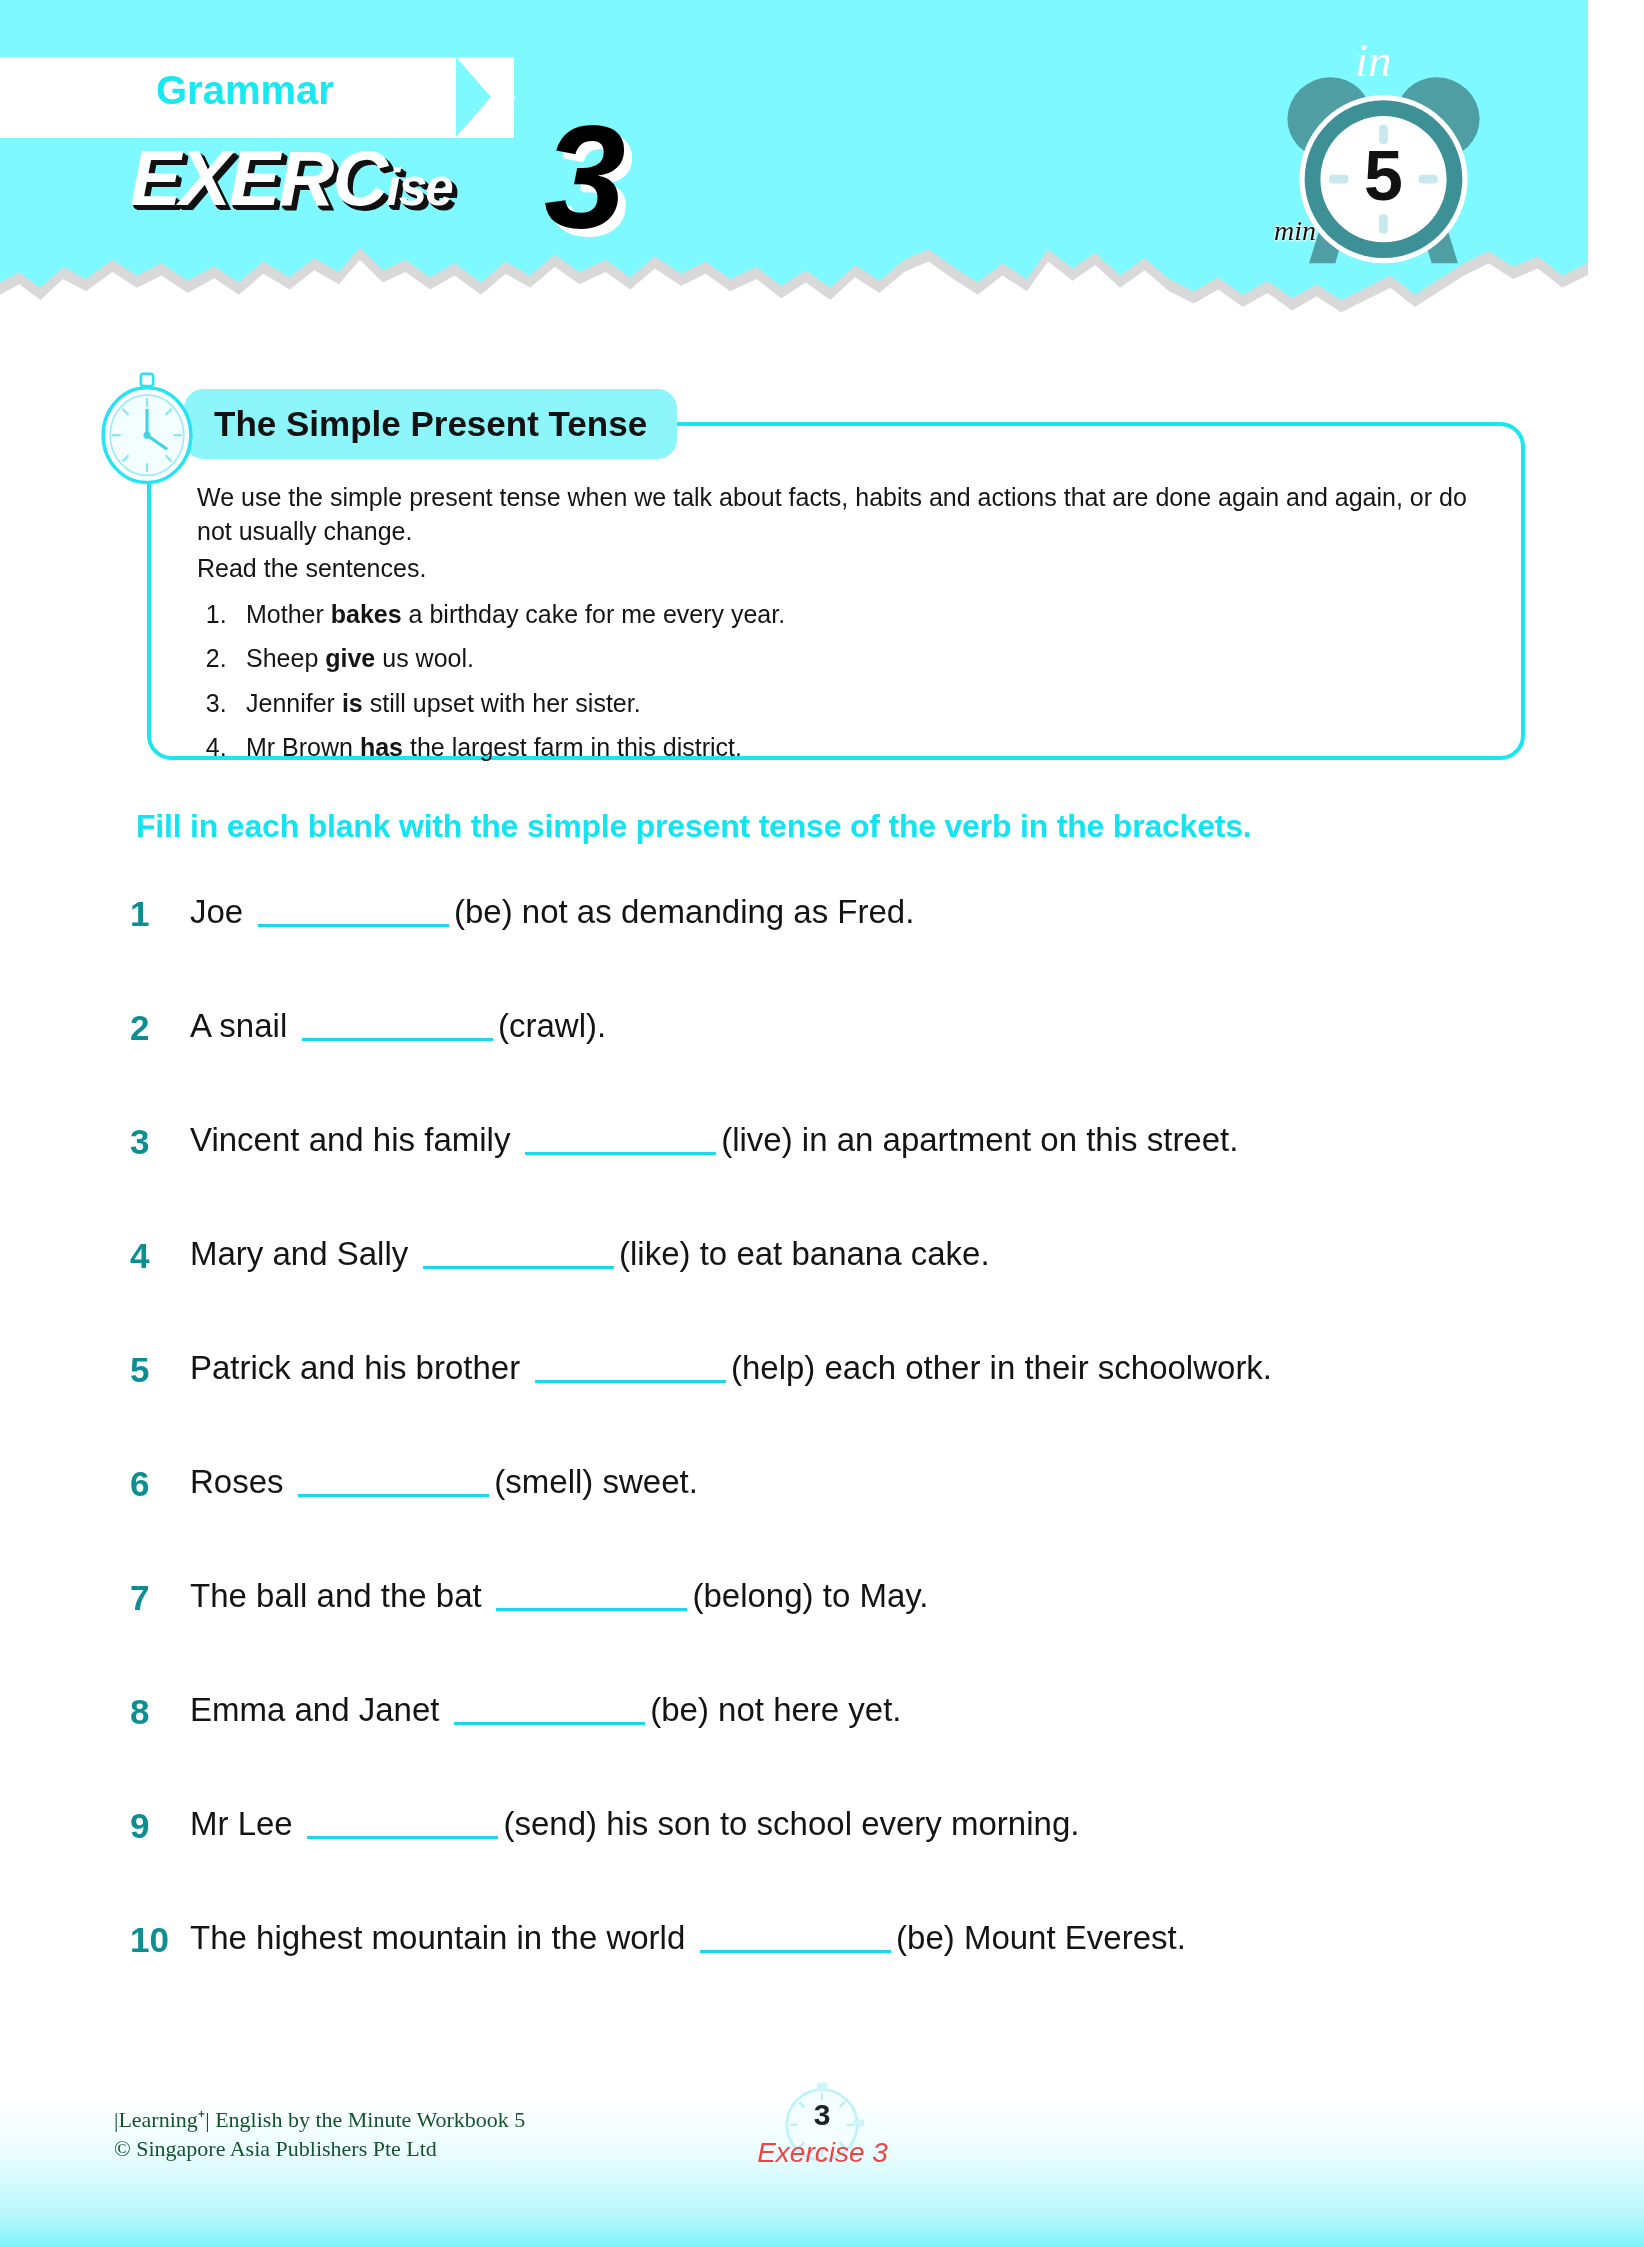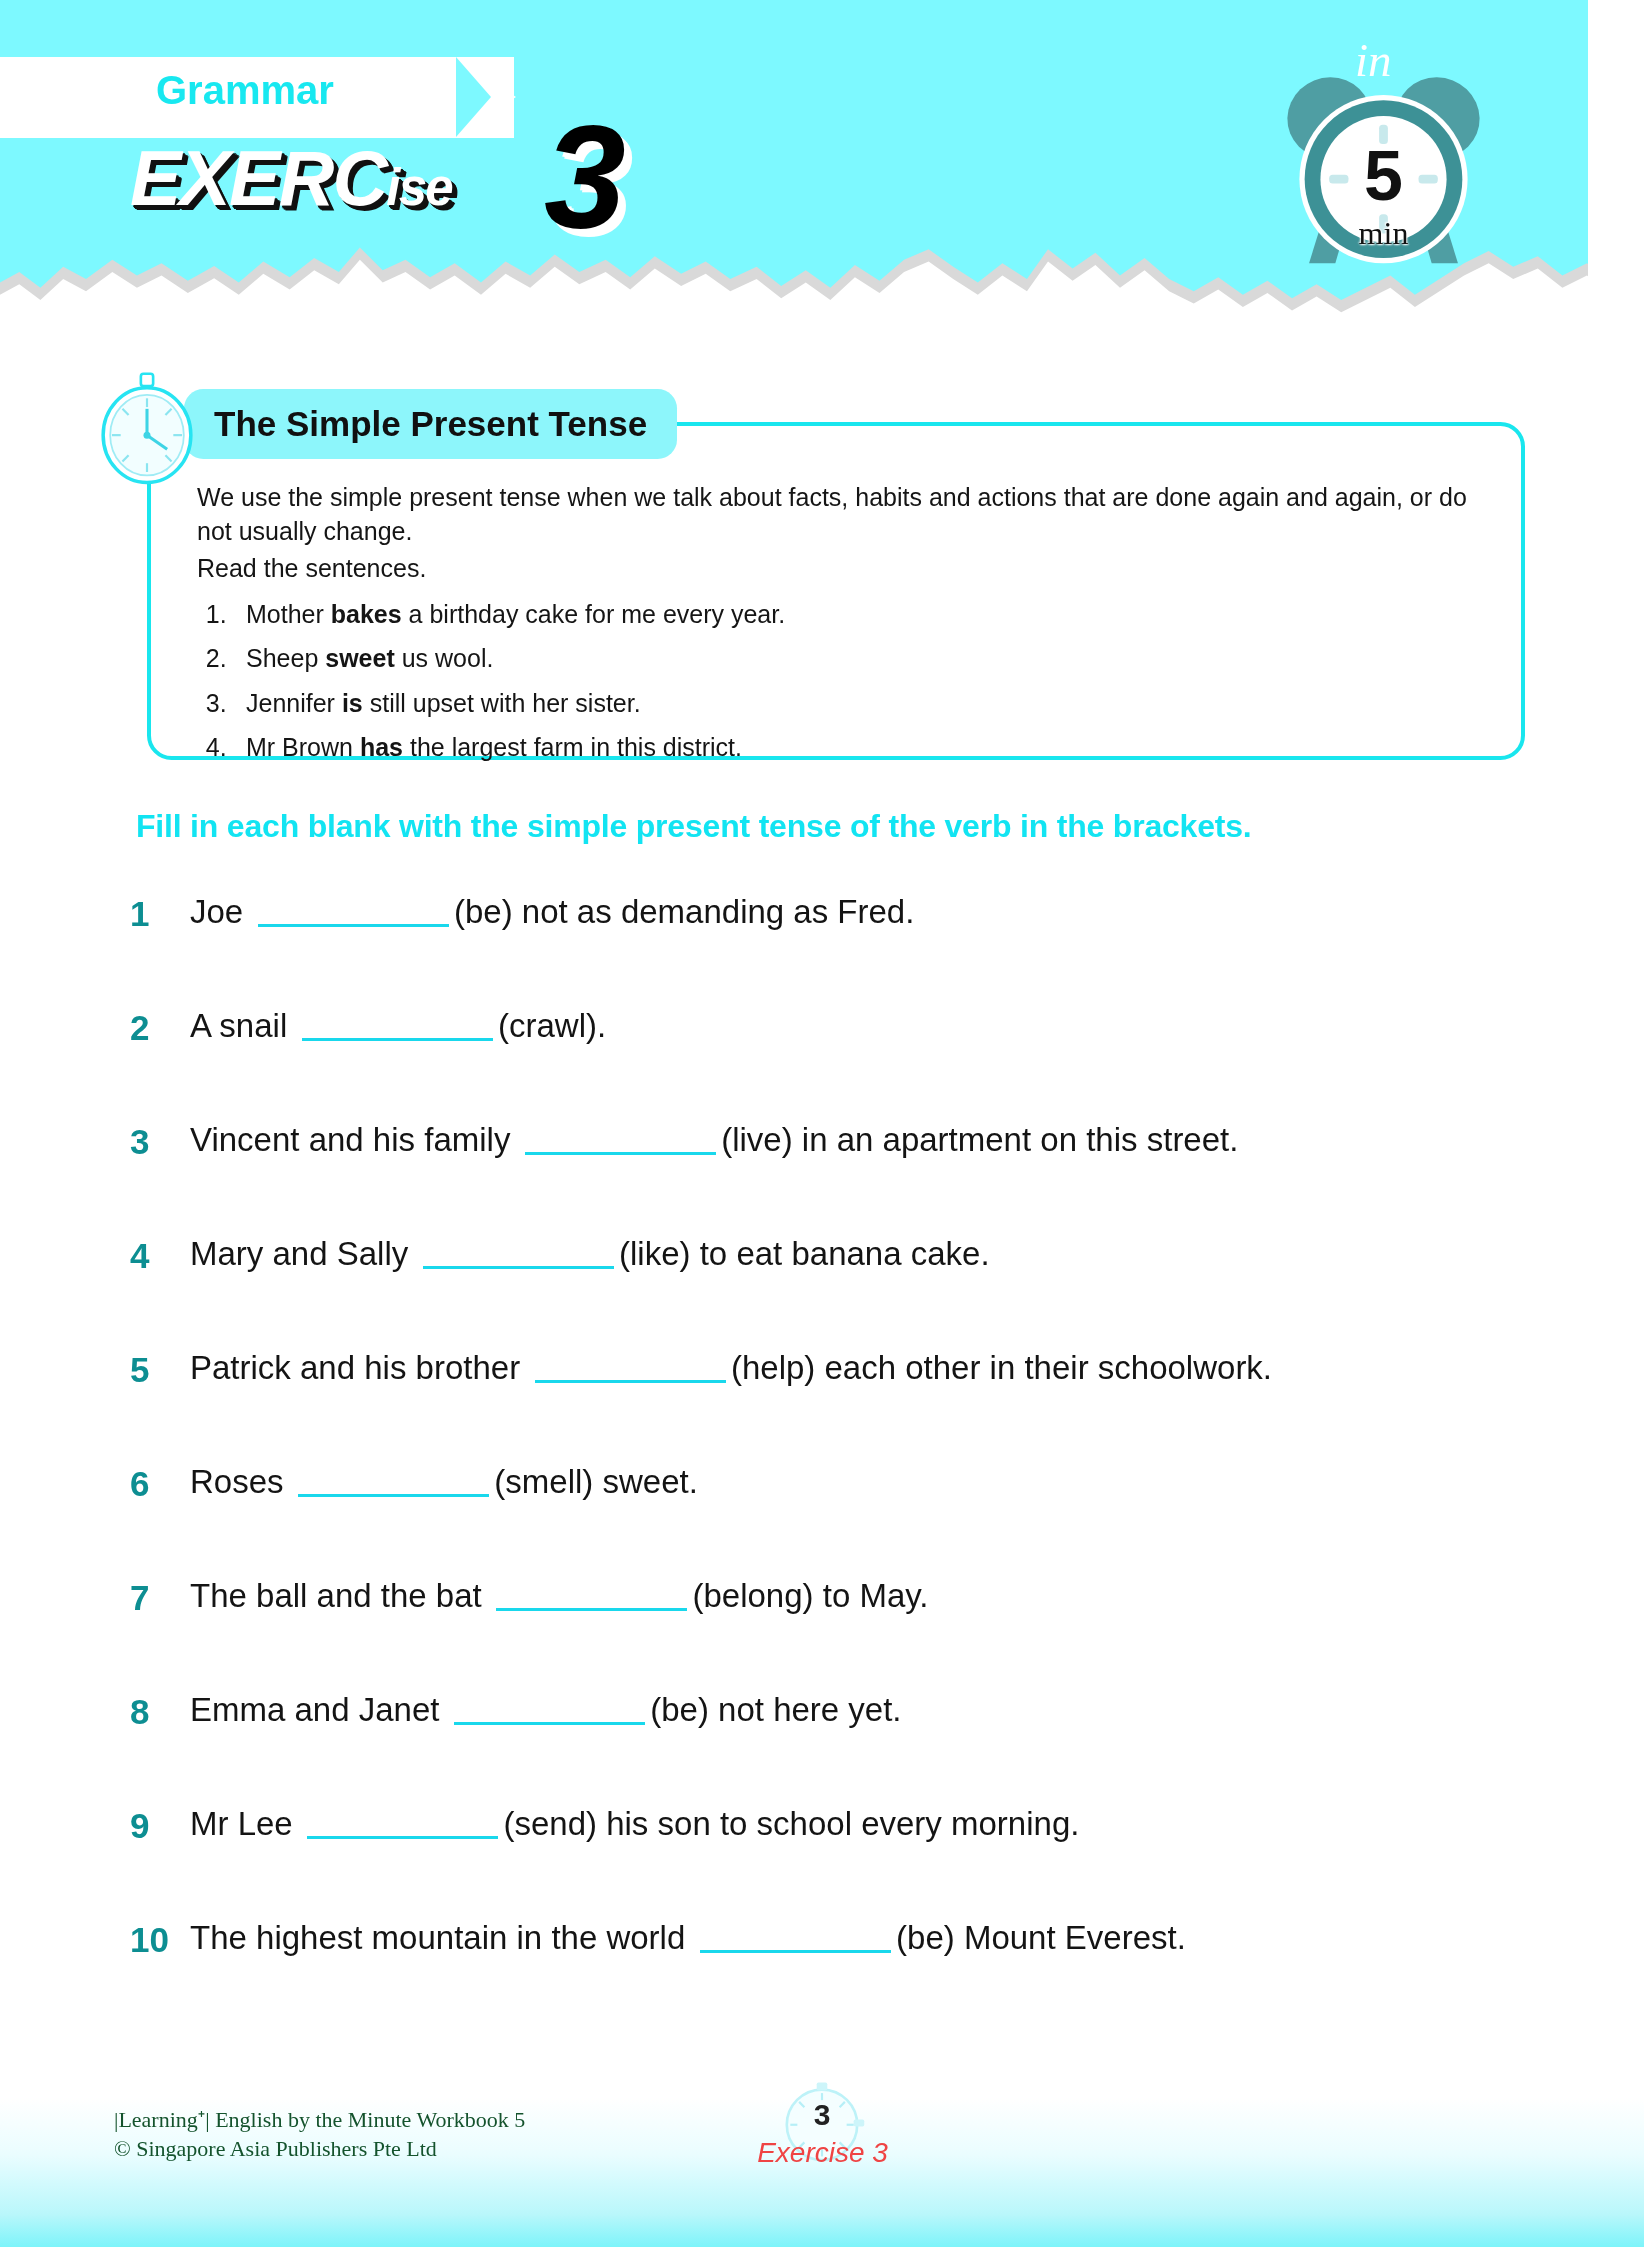--- a/index.html
+++ b/index.html
@@ -148,27 +148,27 @@
     font-size: 70px;
     color: #111111;
     z-index: 9;
     line-height: 1;
   }
   .alarm-min {
     position: absolute;
     top: 180px;
     left: 0;
     width: 219px;
-    text-align: center;
     font-family: "Liberation Serif", serif;
-    font-size: 32px;
+    font-size: 28px;
     color: #111111;
     z-index: 9;
     line-height: 1;
     text-shadow: 0 0 2.6px #fff, 0.9px 0.9px 1.8px #fff, -0.9px -0.9px 1.8px #fff;
+    font-style: italic;
   }
 
   
   .teach-box {
     position: absolute;
     top: 413px;
     left: 147px;
     width: 1378px;
     height: 338px;
     border: 4.4px solid #19e6ee;
@@ -442,21 +442,21 @@
     <div class="teach-body">
       <p>We use the simple present tense when we talk about facts, habits and actions that are done again and again, or do not usually change.</p>
       <p>Read the sentences.</p>
       <div class="teach-list">
         <div class="li">
           <span class="n">1.</span>
           <span><span>Mother </span><b>bakes</b><span> a birthday cake for me every year.</span></span>
         </div>
         <div class="li">
           <span class="n">2.</span>
-          <span><span>Sheep </span><b>sweet</b><span> us wool.</span></span>
+          <span><span>Sheep </span><b>give</b><span> us wool.</span></span>
         </div>
         <div class="li">
           <span class="n">3.</span>
           <span><span>Jennifer </span><b>is</b><span> still upset with her sister.</span></span>
         </div>
         <div class="li">
           <span class="n">4.</span>
           <span><span>Mr Brown </span><b>has</b><span> the largest farm in this district.</span></span>
         </div>
       </div>

